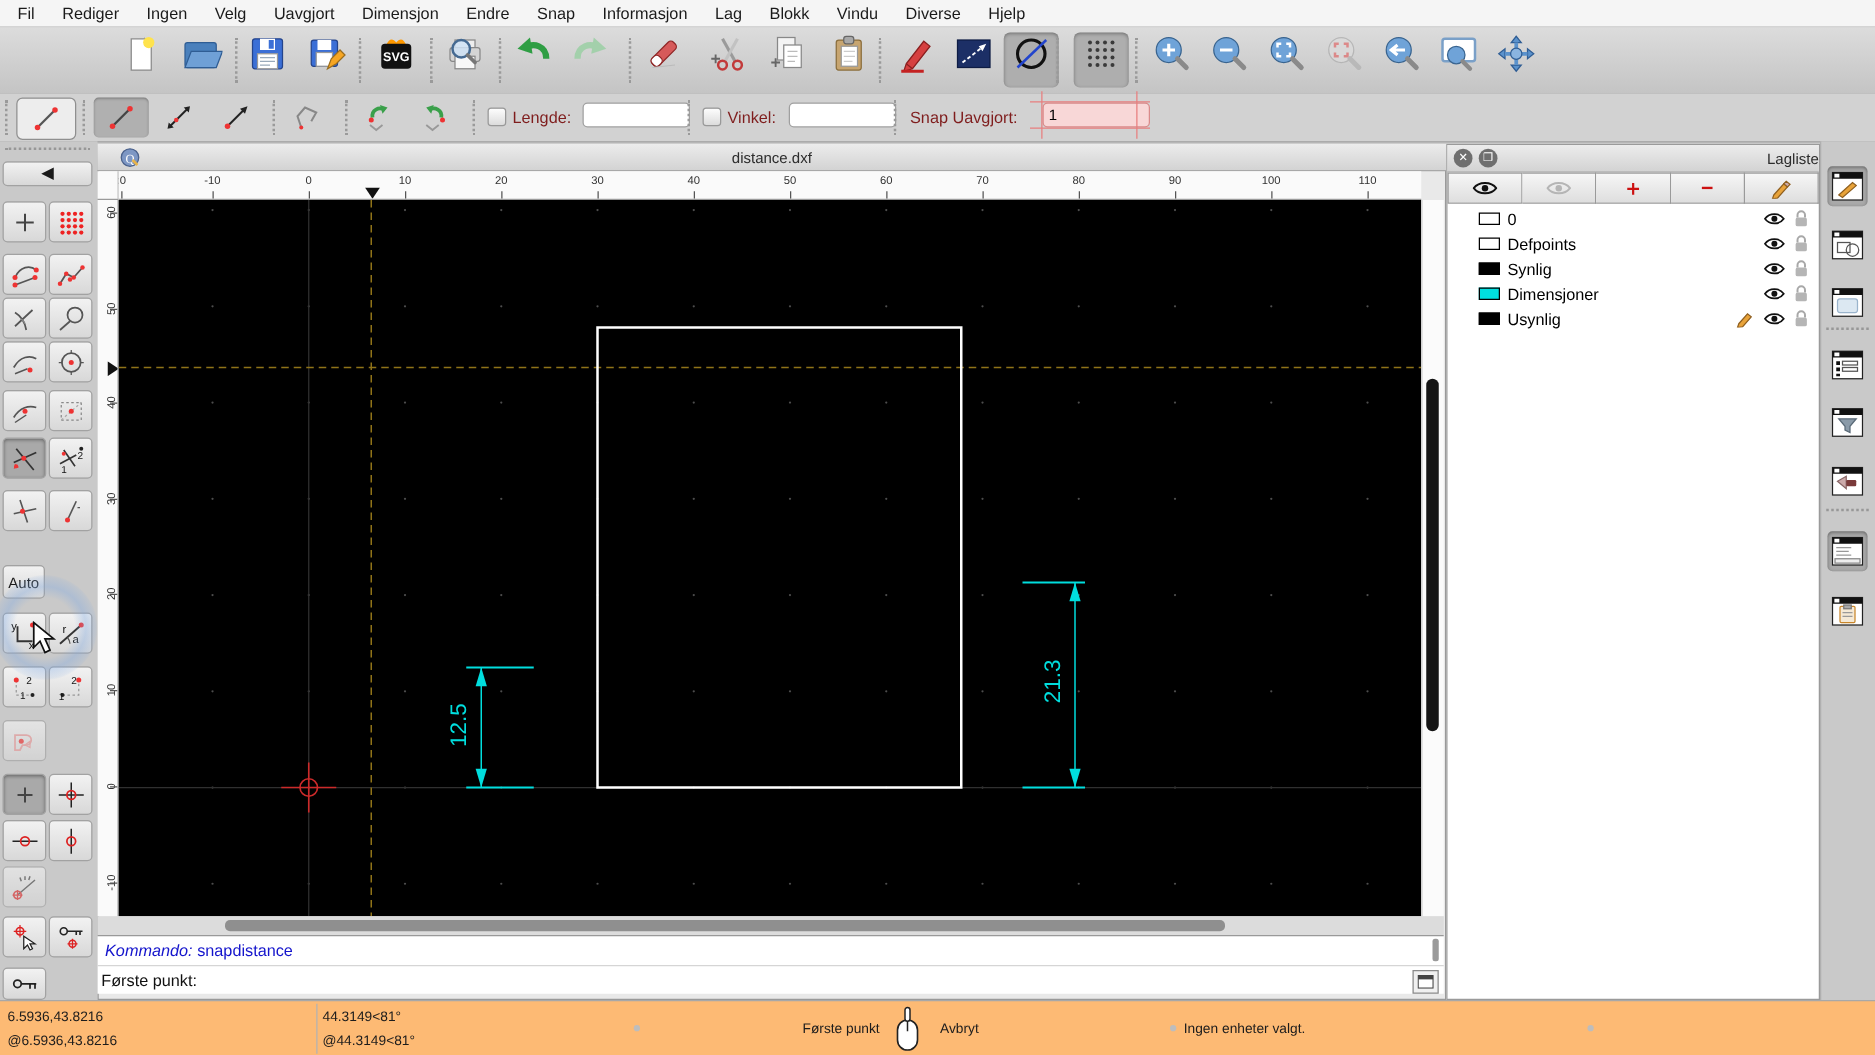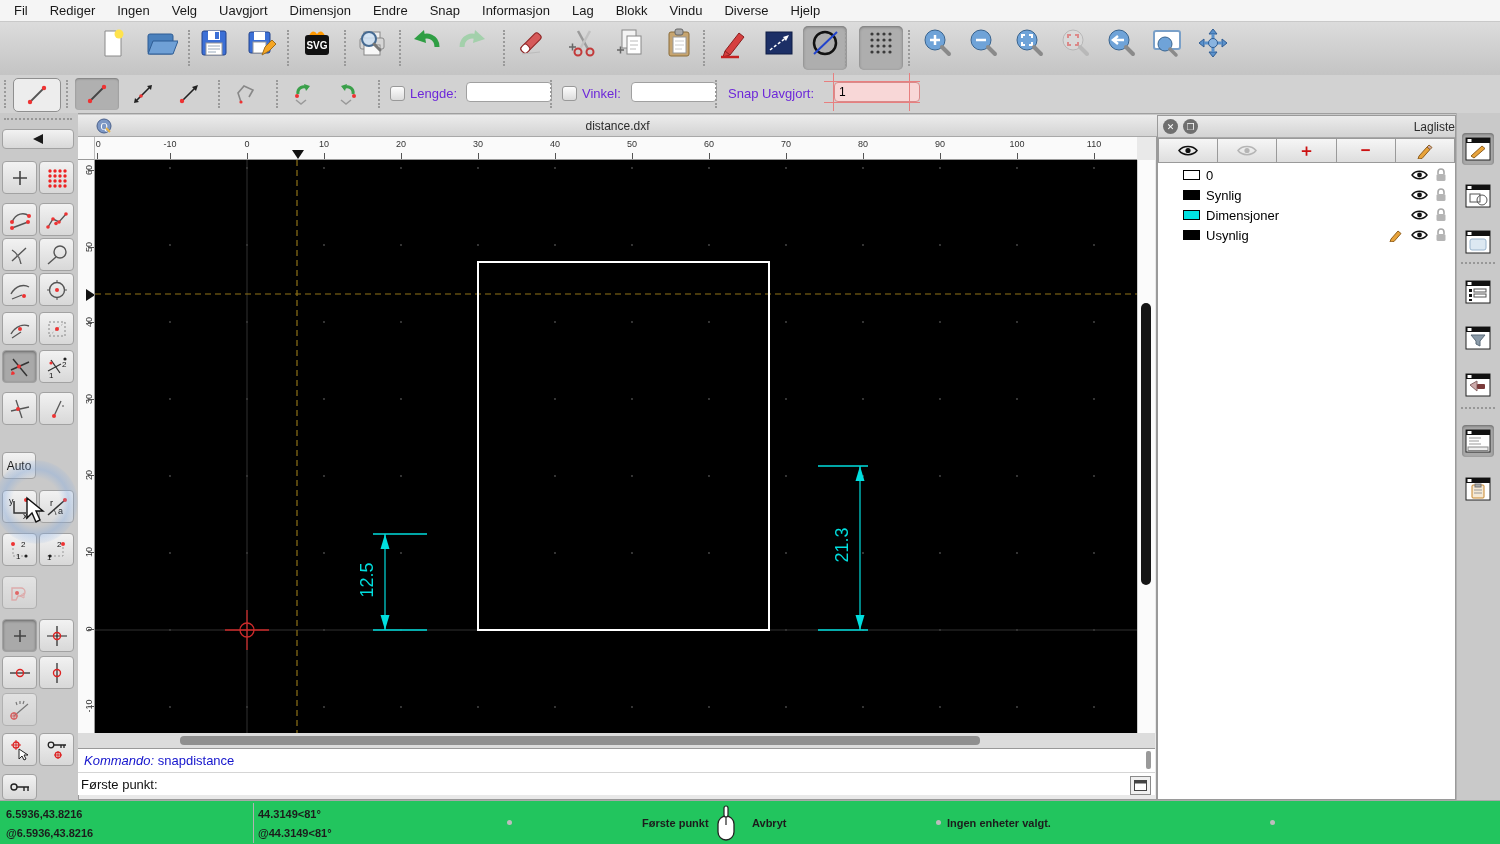--- a/index.html
+++ b/index.html
@@ -17,21 +17,21 @@
     border-bottom:1px solid #9c9c9c;}
   .tbtn{position:absolute;top:4px;width:44px;height:44px;display:flex;align-items:flex-start;justify-content:center;border-radius:5px;}
   .tbtn.pressed{background:#aeaeae;box-shadow:inset 0 1px 3px rgba(0,0,0,.35);}
   .tsep{position:absolute;top:8px;width:0;height:36px;border-left:2px dotted #9a9a9a;}
 
   
   #optionsbar{left:0;top:75px;width:1500px;height:38px;background:#d2d2d2;border-bottom:1px solid #9f9f9f;}
   .obtn{position:absolute;top:3px;width:44px;height:32px;display:flex;align-items:center;justify-content:center;border-radius:4px;}
   .obtn.pressed{background:#b0b0b0;box-shadow:inset 0 1px 2px rgba(0,0,0,.3);}
   .osep{position:absolute;top:5px;height:28px;border-left:2px dotted #9a9a9a;}
-  .olabel{position:absolute;top:11px;font-size:13px;color:#6d28d9;}
+  .olabel{position:absolute;top:11px;font-size:13px;color:#7f1d1d;}
   .oinput{position:absolute;top:7px;height:18px;width:76px;border:1px solid #a0a0a0;border-radius:4px;
     background:#fff;font-size:12px;padding:0 4px;font-family:inherit;}
   .ocheck{position:absolute;top:11px;width:13px;height:13px;border:1px solid #999;border-radius:3px;
     background:linear-gradient(#fdfdfd,#dcdcdc);}
   .indicator-box{position:absolute;left:13px;top:3px;width:46px;height:32px;background:#ededed;
     border:1px solid #8f8f8f;border-radius:5px;display:flex;align-items:center;justify-content:center;}
   .redline{position:absolute;background:#e87f7f;}
 
   
   #palette{left:0;top:113px;width:78px;height:687px;background:#c9c9c9;overflow:hidden;}
@@ -88,21 +88,21 @@
   .lname{flex:1;}
   .licons{display:flex;align-items:center;gap:7px;margin-right:8px;}
 
   
   #rightstrip{left:1456px;top:113px;width:44px;height:687px;background:#c9c9c9;border-left:1px solid #b0b0b0;box-sizing:border-box;}
   .sbtn{position:absolute;left:5px;width:32px;height:32px;display:flex;align-items:center;justify-content:center;border-radius:4px;}
   .sbtn.pressed{background:#a9a9a9;box-shadow:inset 0 1px 3px rgba(0,0,0,.4);}
   .ssep{position:absolute;left:4px;width:34px;border-top:2px dotted #979797;}
 
   
-  #statusbar{left:0;top:800px;width:1500px;height:44px;background:#22c55e;border-top:1px solid #a8a8a8;box-sizing:border-box;font-weight:bold;}
+  #statusbar{left:0;top:800px;width:1500px;height:44px;background:#fdba74;border-top:1px solid #a8a8a8;box-sizing:border-box;}
   .stext{position:absolute;font-size:11px;color:#1c1c1c;white-space:nowrap;}
   .sdot{position:absolute;width:5px;height:5px;border-radius:50%;background:#bdbdbd;}
   #statussep{position:absolute;left:253px;top:2px;height:40px;border-left:1px solid #b2b2b2;}
 
   
   #cursor-halo{position:absolute;left:-6px;top:347px;width:84px;height:84px;border-radius:50%;
     background:radial-gradient(circle, rgba(130,170,225,0) 40%, rgba(130,170,225,.38) 55%, rgba(130,170,225,.15) 68%, rgba(130,170,225,0) 72%);
     pointer-events:none;z-index:50;}
   #mouse-cursor{position:absolute;left:24px;top:383px;z-index:51;pointer-events:none;}
 </style>
@@ -889,20 +889,37 @@
               <path d="M1 6C4.5 1 12.5 1 16 6 12.5 11 4.5 11 1 6z" fill="none" stroke="#111" stroke-width="1.4"></path>
               <circle cx="8.5" cy="6" r="2.4" fill="#111"></circle>
             </svg>
         <svg width="12" height="14">
               <path d="M3 6V4a3 3 0 0 1 6 0v2" fill="none" stroke="#a8a8a8" stroke-width="1.6"></path>
               <rect x="1.5" y="6" width="9" height="7" rx="1.5" fill="#b5b5b5"></rect>
             </svg>
       </div>
     </div>
 
+    <div class="lrow">
+      <div class="lswatch" style="background: rgb(255, 255, 255);"></div>
+      <div class="lname">Defpoints</div>
+      <div class="licons">
+        <svg class="row-pencil" width="15" height="14" style="visibility: hidden;">
+              <path d="M2 11l7-8 3 2.5-7 8L1 14z" fill="#e8a33a" stroke="#8f5f1f"></path>
+            </svg>
+        <svg width="17" height="12">
+              <path d="M1 6C4.5 1 12.5 1 16 6 12.5 11 4.5 11 1 6z" fill="none" stroke="#111" stroke-width="1.4"></path>
+              <circle cx="8.5" cy="6" r="2.4" fill="#111"></circle>
+            </svg>
+        <svg width="12" height="14">
+              <path d="M3 6V4a3 3 0 0 1 6 0v2" fill="none" stroke="#a8a8a8" stroke-width="1.6"></path>
+              <rect x="1.5" y="6" width="9" height="7" rx="1.5" fill="#b5b5b5"></rect>
+            </svg>
+      </div>
+    </div>
 
     <div class="lrow">
       <div class="lswatch" style="background: rgb(0, 0, 0);"></div>
       <div class="lname">Synlig</div>
       <div class="licons">
         <svg class="row-pencil" width="15" height="14" style="visibility: hidden;">
               <path d="M2 11l7-8 3 2.5-7 8L1 14z" fill="#e8a33a" stroke="#8f5f1f"></path>
             </svg>
         <svg width="17" height="12">
               <path d="M1 6C4.5 1 12.5 1 16 6 12.5 11 4.5 11 1 6z" fill="none" stroke="#111" stroke-width="1.4"></path>

